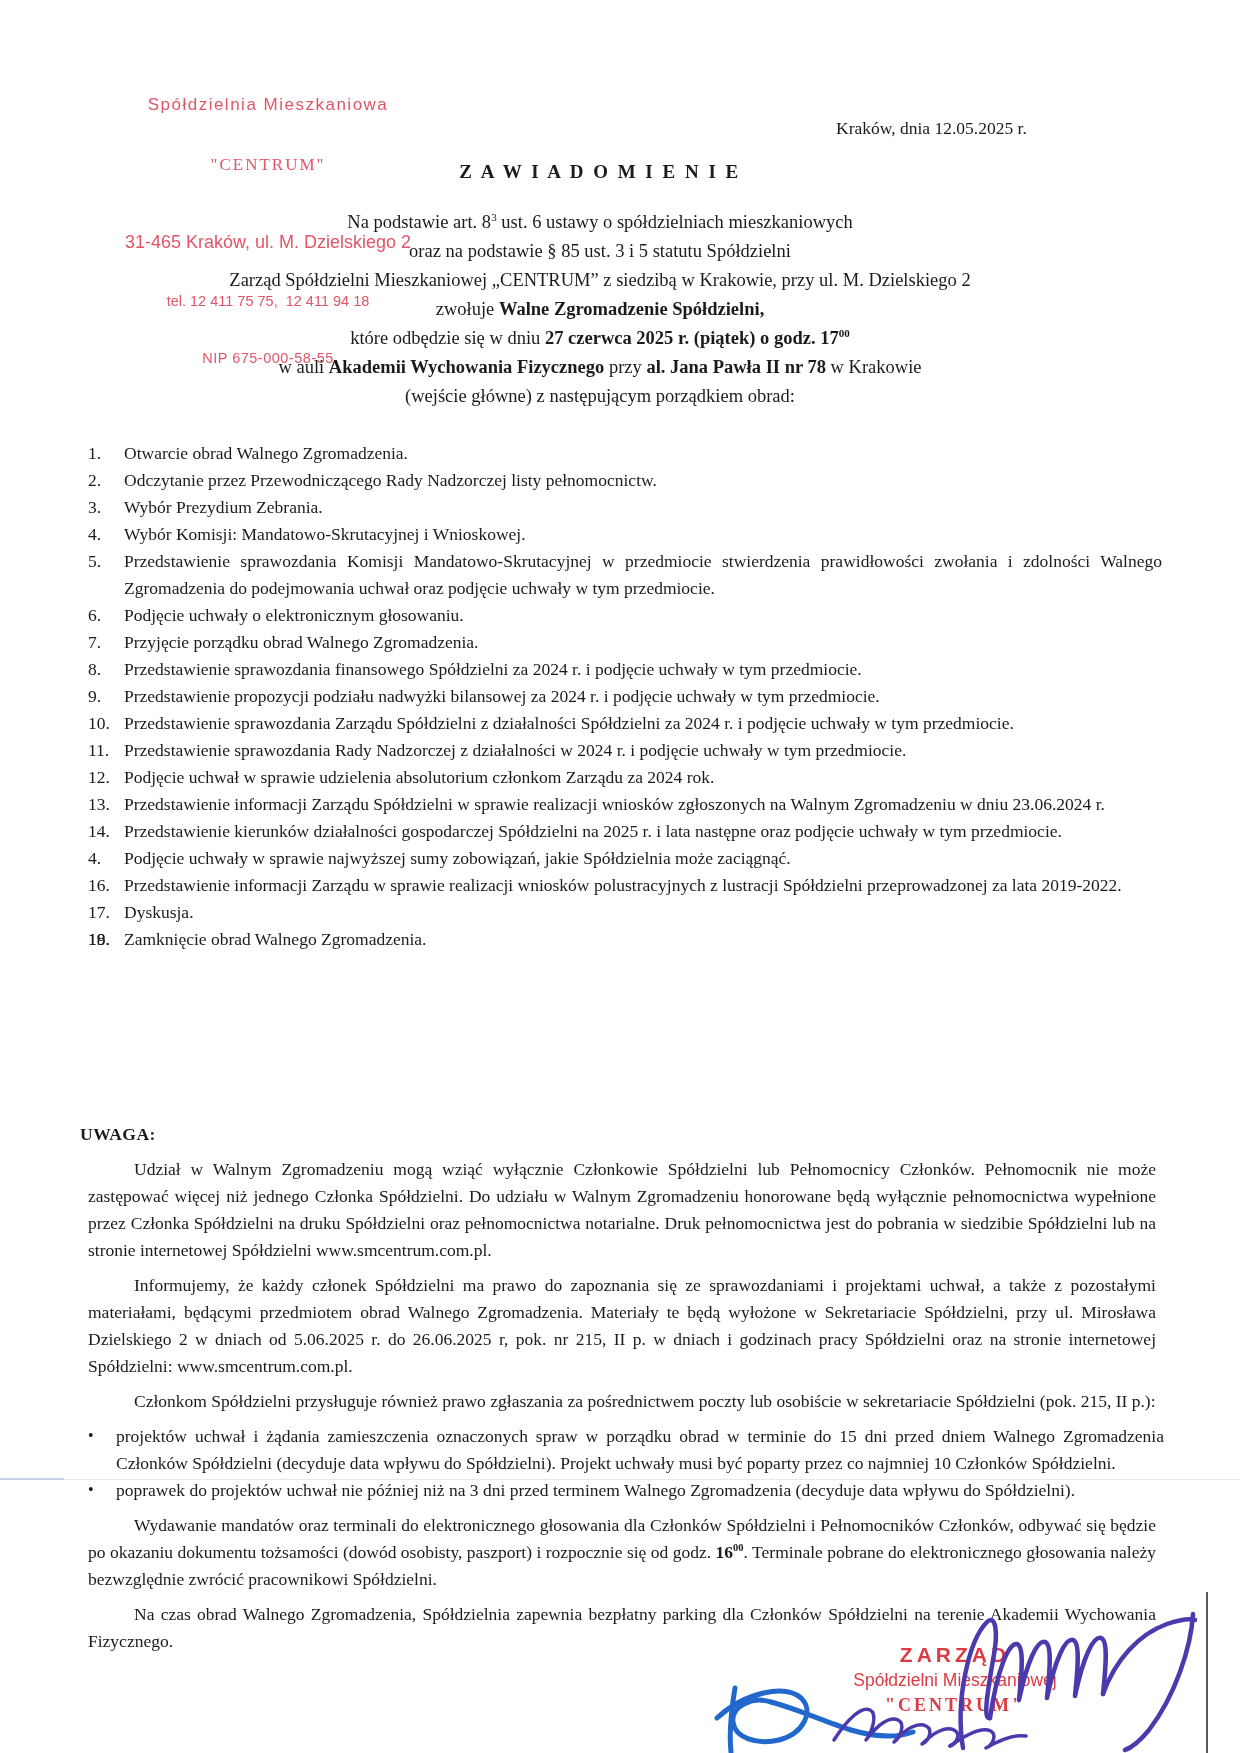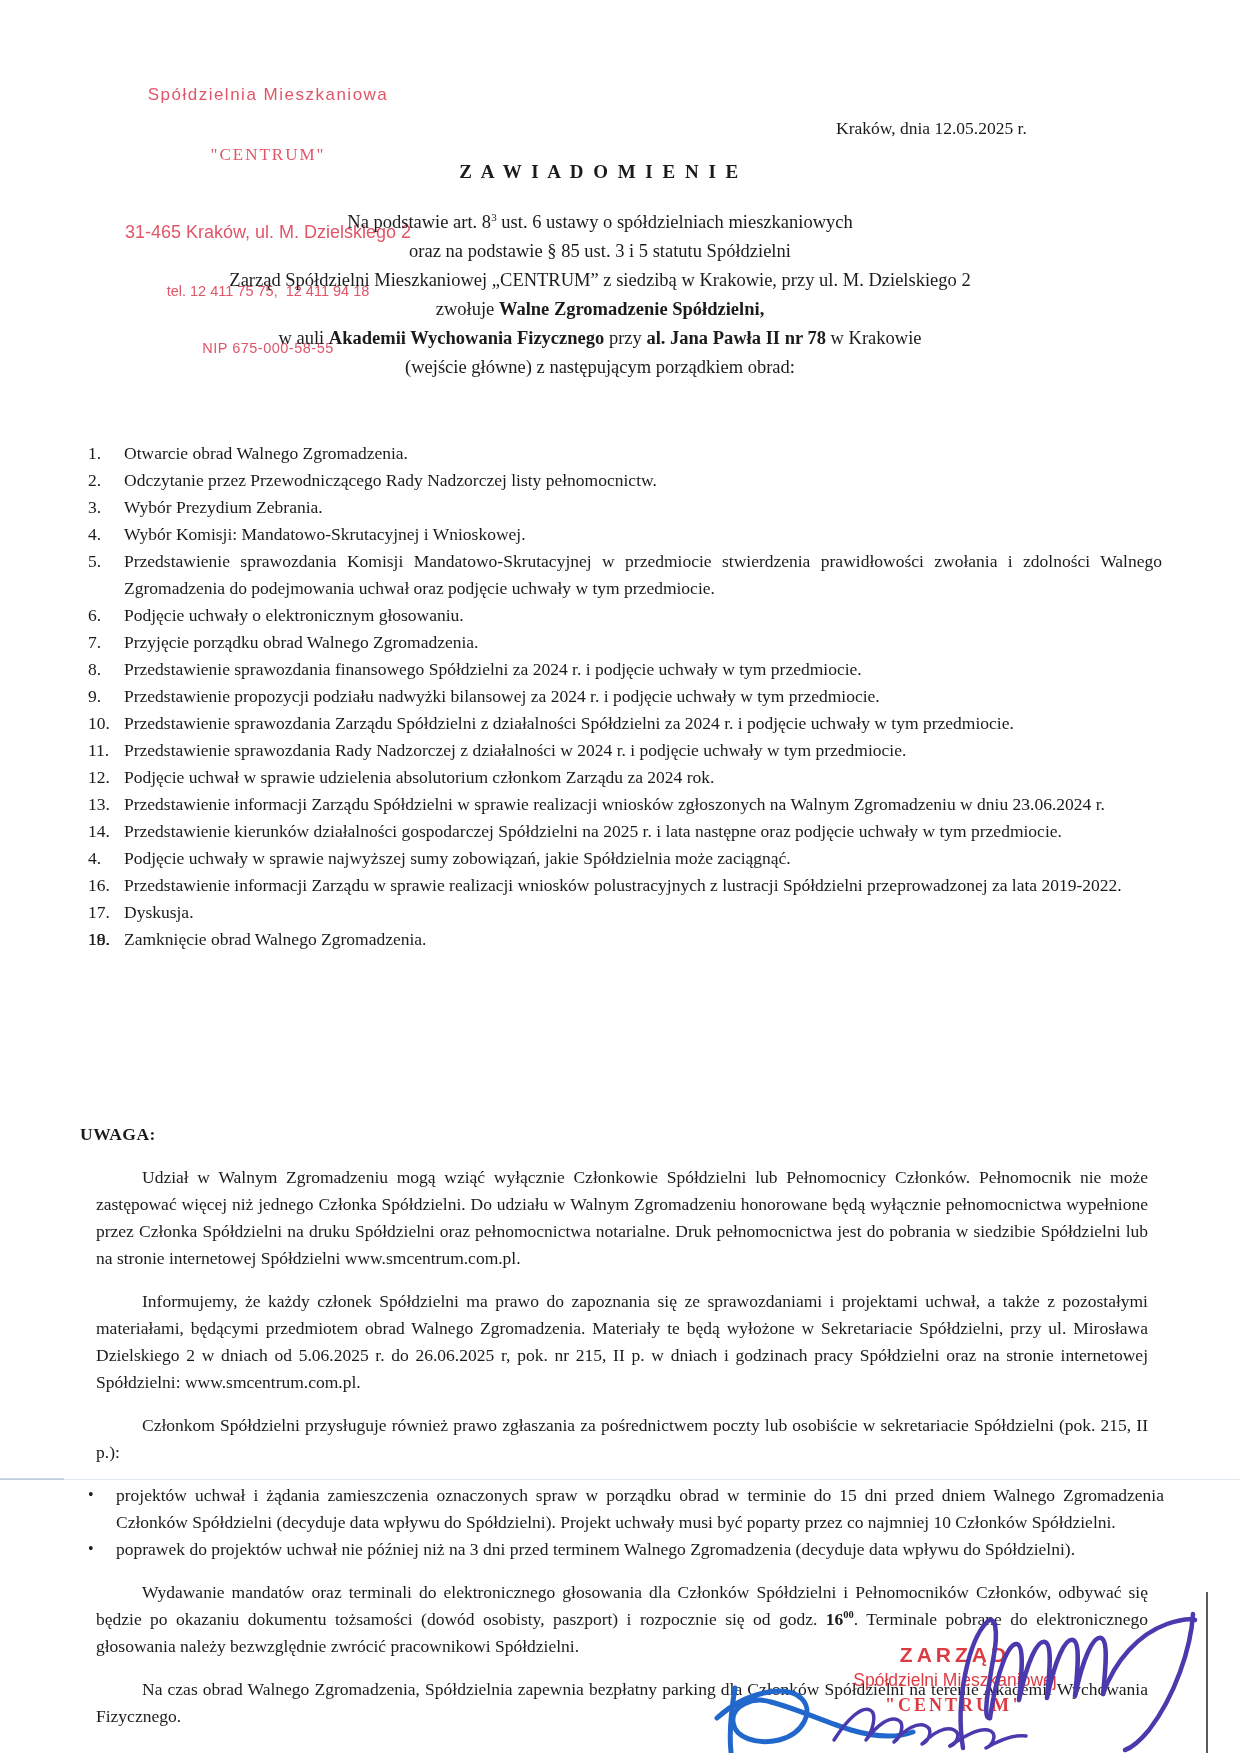--- a/index.html
+++ b/index.html
@@ -2,21 +2,21 @@
 <html lang="pl"><head>
 <meta charset="utf-8">
 <style>
   html,body{margin:0;padding:0;background:#fff;}
   .page{
     position:relative;width:1240px;height:1753px;background:#ffffff;
     font-family:"Liberation Serif", serif;color:#1b1b1b;overflow:hidden;
   }
   
   .stamp-top{
-    position:absolute;left:108px;top:47px;width:320px;text-align:center;
+    position:absolute;left:108px;top:57px;width:320px;text-align:center;
     color:#e05668;font-family:"Liberation Sans", sans-serif;line-height:1.2;
     white-space:pre-wrap;
   }
   .stamp-top .s1{font-size:17px;letter-spacing:1.5px;}
   .stamp-top .s2{font-size:17px;font-family:"Liberation Serif", serif;letter-spacing:2px;margin-top:1px;}
   .stamp-top .s3{font-size:18px;margin-top:18px;}
   .stamp-top .s4{font-size:14.5px;margin-top:1px;}
   .stamp-top .s5{font-size:14.5px;margin-top:1px;letter-spacing:0.5px;}
   
   .dateline{position:absolute;left:836px;top:118px;font-size:17.5px;}
@@ -36,21 +36,21 @@
     font-size:17.5px;line-height:27px;
   }
   .li{position:relative;padding-left:44px;text-align:justify;}
   .li .num{position:absolute;left:8px;top:0;width:34px;text-align:left;}
   
   .uwaga{
     position:absolute;left:80px;top:1121px;width:1084px;
     font-size:17.5px;line-height:27px;
   }
   .uwaga h3{margin:0 0 2px 0;font-size:17.5px;font-weight:bold;letter-spacing:0.5px;}
-  .uwaga p{margin:16px;text-align:justify;text-indent:46px;}
+  .uwaga p{margin:8px;text-align:justify;text-indent:46px;}
   .bullet{position:relative;padding-left:36px;text-align:justify;}
   .bullet .dot{position:absolute;left:8px;top:-1px;font-size:16px;}
   
   .stamp-bottom{
     position:absolute;left:840px;top:1642px;width:230px;text-align:center;
     color:#dd3b44;font-family:"Liberation Sans", sans-serif;line-height:1.25;
   }
   .stamp-bottom .z1{font-size:21px;font-weight:bold;letter-spacing:4px;}
   .stamp-bottom .z2{font-size:17.5px;margin-top:2px;}
   .stamp-bottom .z3{font-size:18px;font-weight:bold;font-family:"Liberation Serif", serif;letter-spacing:3px;margin-top:2px;}
@@ -78,20 +78,21 @@
 
   <div class="dateline">Kraków, dnia 12.05.2025 r.</div>
 
   <div class="title">Z A W I A D O M I E N I E</div>
 
   <div class="intro">
     <div><span>Na podstawie art.  8</span><sup>3</sup><span> ust. 6 ustawy o spółdzielniach mieszkaniowych</span></div>
     <div>oraz na podstawie § 85 ust. 3 i 5 statutu Spółdzielni</div>
     <div>Zarząd Spółdzielni Mieszkaniowej „CENTRUM” z siedzibą w Krakowie, przy ul. M. Dzielskiego 2</div>
     <div><span>zwołuje </span><b>Walne Zgromadzenie Spółdzielni,</b></div>
+    <div><span>które odbędzie się w dniu </span><b>27 czerwca 2025 r.  (piątek) o godz. 17</b><b><sup>00</sup></b></div>
     <div><span>w auli </span><b>Akademii Wychowania Fizycznego</b><span> przy </span><b>al. Jana Pawła II nr 78</b><span> w Krakowie</span></div>
     <div>(wejście główne) z następującym porządkiem obrad:</div>
   </div>
 
   <div class="agenda">
     <div class="li"><span class="num">1.</span><span>Otwarcie obrad Walnego Zgromadzenia.</span></div>
     <div class="li"><span class="num">2.</span><span>Odczytanie przez Przewodniczącego Rady Nadzorczej listy pełnomocnictw.</span></div>
     <div class="li"><span class="num">3.</span><span>Wybór Prezydium Zebrania.</span></div>
     <div class="li"><span class="num">4.</span><span>Wybór Komisji: Mandatowo-Skrutacyjnej i Wnioskowej.</span></div>
     <div class="li"><span class="num">5.</span><span>Przedstawienie sprawozdania Komisji Mandatowo-Skrutacyjnej w przedmiocie stwierdzenia prawidłowości zwołania i zdolności Walnego Zgromadzenia do podejmowania uchwał oraz podjęcie uchwały w tym przedmiocie.</span></div>

